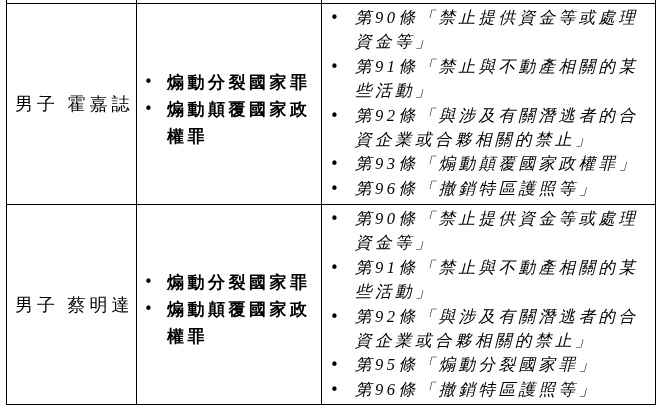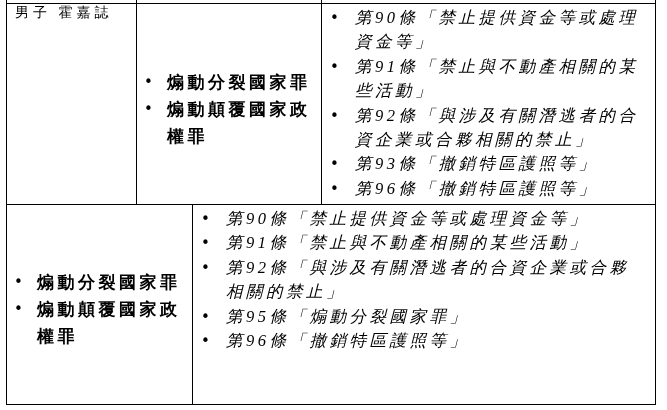--- a/index.html
+++ b/index.html
@@ -29,22 +29,23 @@
   .row-1 { height: 201px; }
   .row-2 { height: 200px; }
   .cell { box-sizing: border-box; overflow: hidden; }
   .cell + .cell { border-left: 1.5px solid #000; }
   .col-name { width: 129px; }
   .col-charges { width: 185px; }
   .col-articles { flex: 1; }
 
   .name-cell {
     display: flex;
+    align-items: center;
     padding-left: 8px;
-    font-size: 14px;
+    font-size: 18px;
     letter-spacing: 4px;
     white-space: nowrap;
   }
   .charges-cell {
     display: flex;
     flex-direction: column;
     justify-content: center;
     padding: 10px 4px 0 7px;
     font-size: 17px;
   }
@@ -101,30 +102,33 @@
       <div class="li">
         <span class="bullet">•</span>
         <span class="li-text">第91條「禁止與不動產相關的某些活動」</span>
       </div>
       <div class="li">
         <span class="bullet">•</span>
         <span class="li-text">第92條「與涉及有關潛逃者的合資企業或合夥相關的禁止」</span>
       </div>
       <div class="li">
         <span class="bullet">•</span>
-        <span class="li-text">第93條「撤銷特區護照等」</span>
+        <span class="li-text">第93條「煽動顛覆國家政權罪」</span>
       </div>
       <div class="li">
         <span class="bullet">•</span>
         <span class="li-text">第96條「撤銷特區護照等」</span>
       </div>
     </div>
   </div>
 
   <div class="row row-main row-2">
+    <div class="cell col-name name-cell">
+      <span>男子 蔡明達</span>
+    </div>
     <div class="cell col-charges charges-cell">
       <div class="li">
         <span class="bullet">•</span>
         <span class="li-text">煽動分裂國家罪</span>
       </div>
       <div class="li">
         <span class="bullet">•</span>
         <span class="li-text">煽動顛覆國家政權罪</span>
       </div>
     </div>

